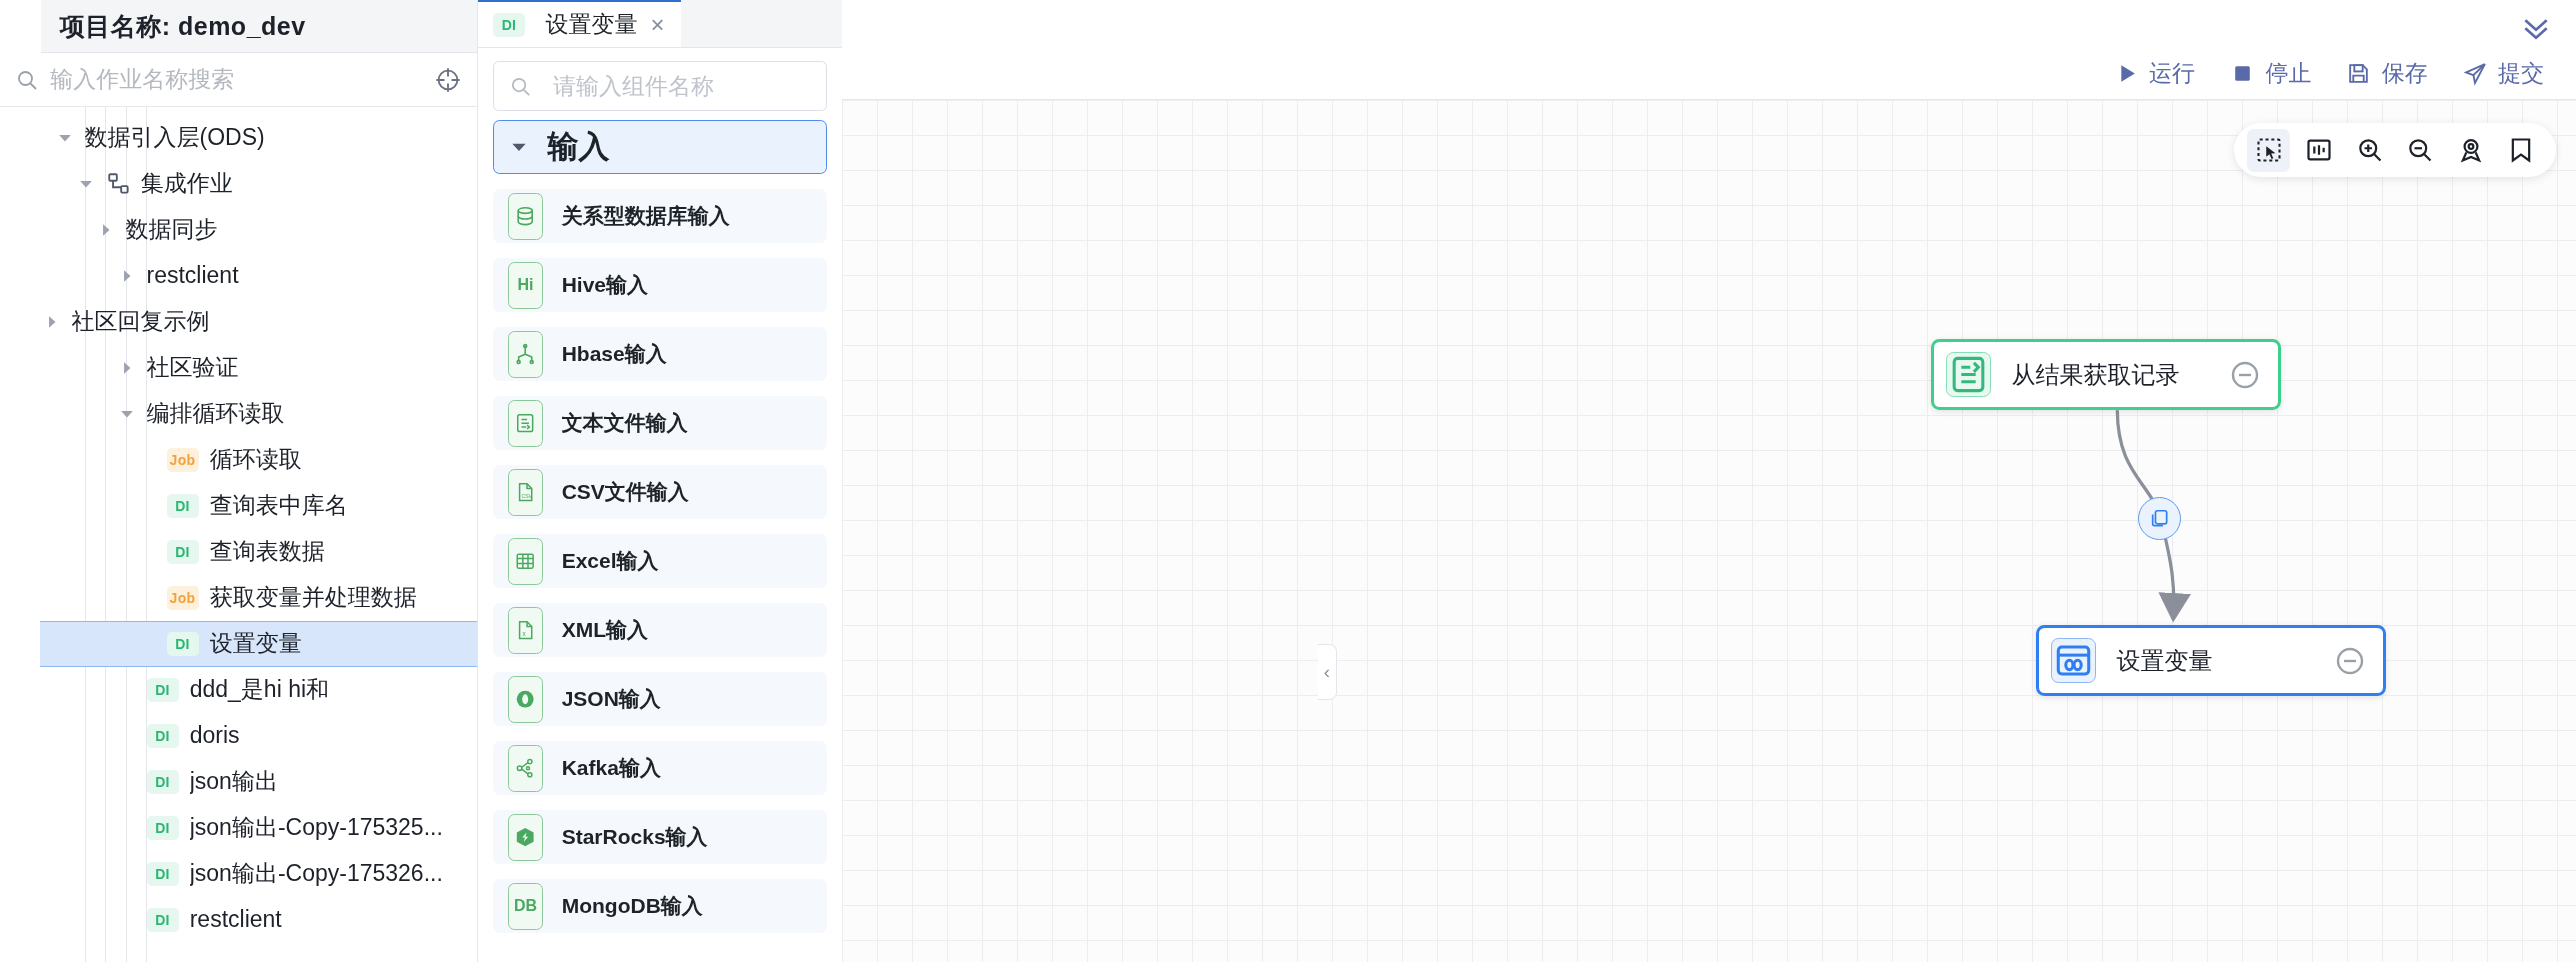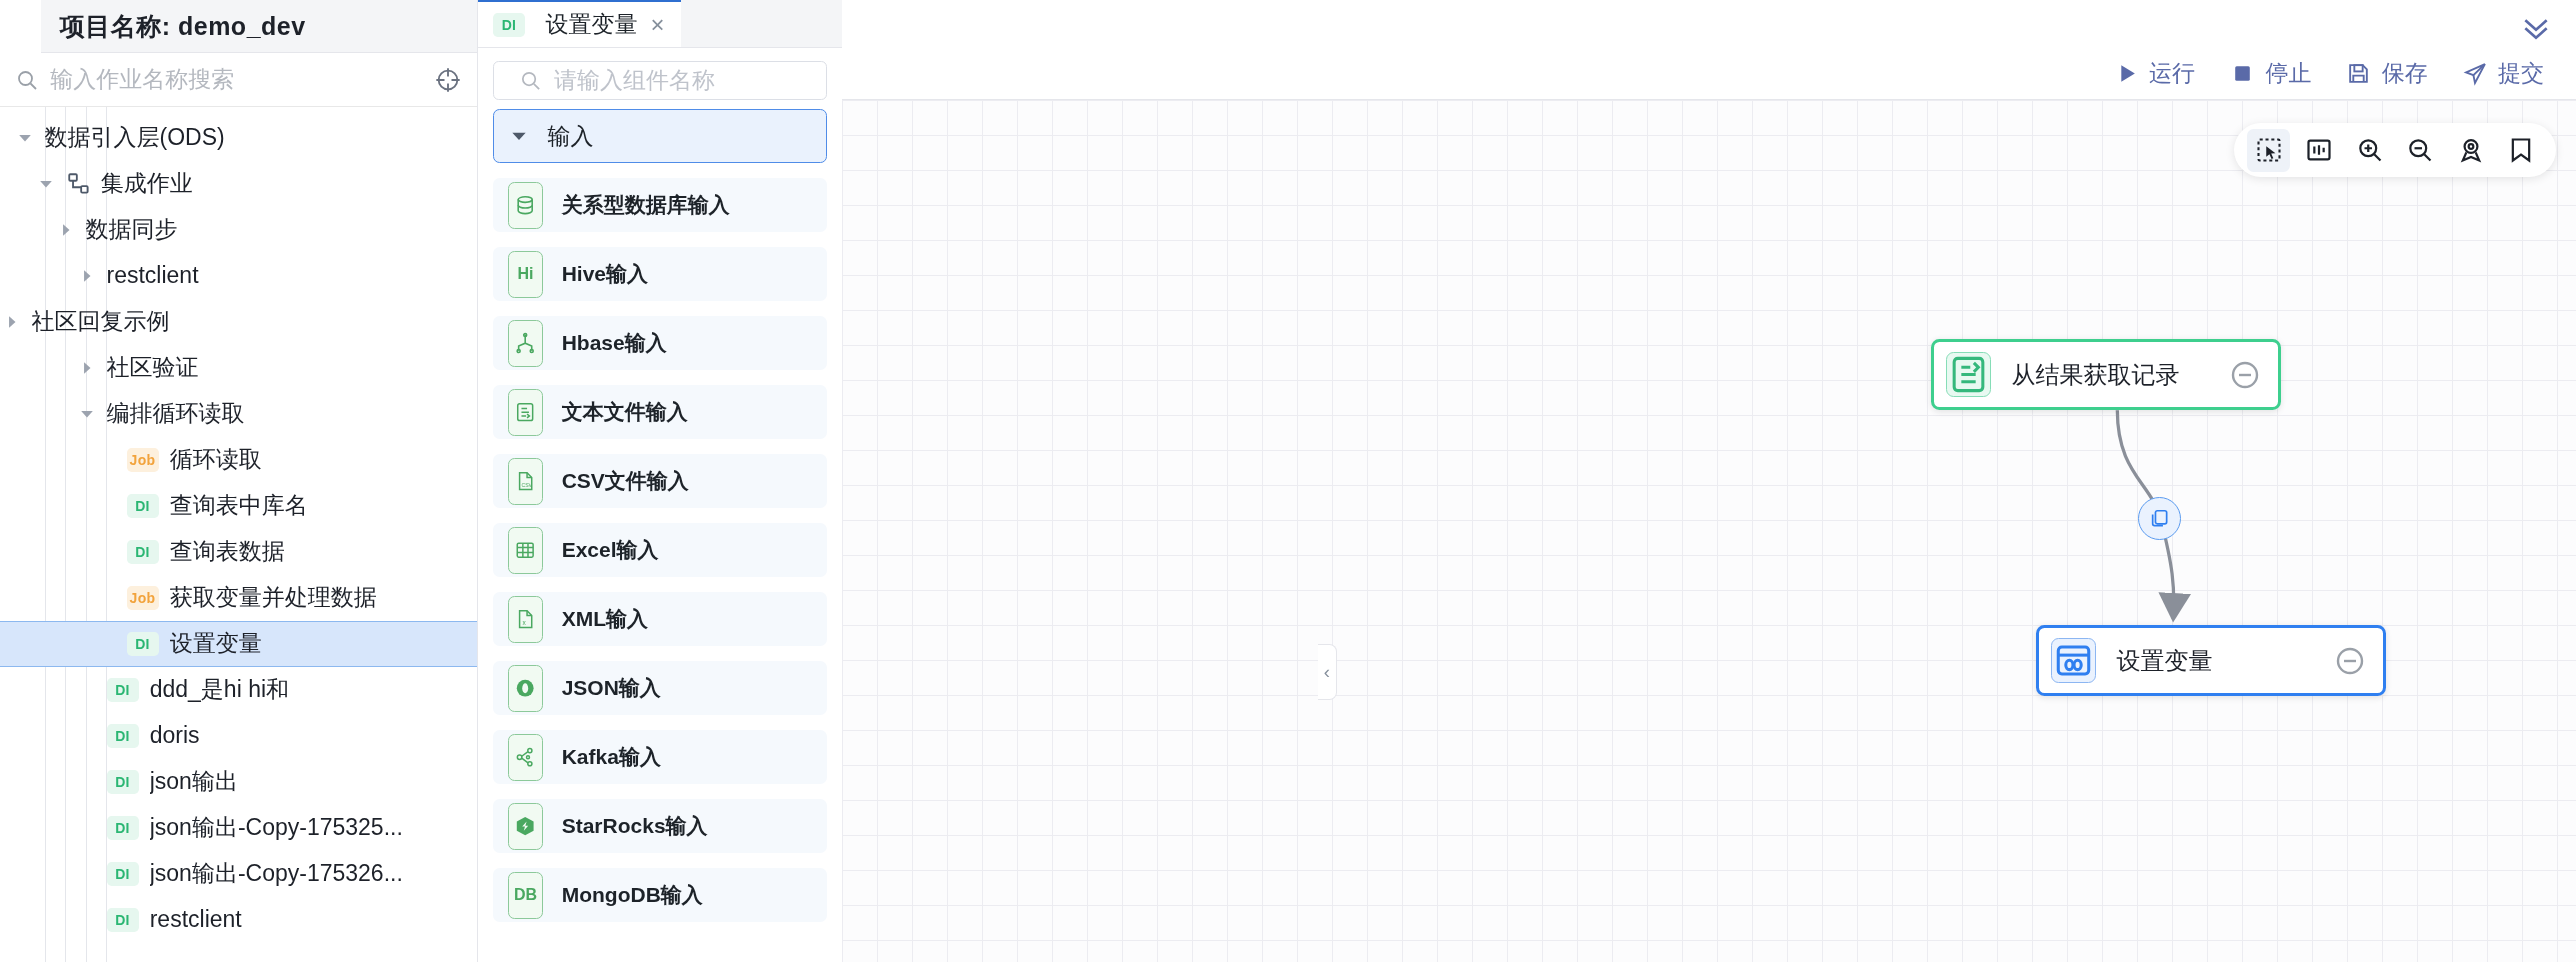--- a/index.html
+++ b/index.html
@@ -18,21 +18,21 @@
                  padding:0 18.7px; border-bottom:0.9px solid #e5e6eb;margin-left:41px; }
   .proj-header .t { font-weight:bold; font-size:25px; color:#1d2129; letter-spacing:0.5px; }
   .search-row { height:54px; display:flex; align-items:center; padding:0 15px;
                 border-bottom:0.9px solid #e8e8e8; gap:11.2px; }
   .search-row .mag { flex:0 0 auto; width:24px; height:24px; color:#9aa0a8; display:flex; }
   .search-row input { border:none; outline:none; flex:1; font-size:23px; color:#1f2329;
                       font-family:"Liberation Sans",sans-serif; background:transparent; }
   .search-row input::placeholder { color:#b4b8bf; }
   .loc-icon { width:28px; height:28px; color:#6b7280; flex:0 0 auto; }
 
-  .tree { flex:1; overflow:hidden; padding-top:7.5px; position:relative; }
+  .tree { flex:1; overflow:hidden; padding-top:7.5px; position:relative;margin-left:40px; }
   .node { display:flex; align-items:center; height:46px; position:relative; cursor:pointer;
           white-space:nowrap; }
   .node .caret { width:24px; height:24px; flex:0 0 24px; display:flex; align-items:center;
                  justify-content:center; margin-right:7.5px; }
   .node .caret svg { width:14px; height:14px; fill:#9ca3af; }
   .node .label { font-size:23px; color:#1d2129; overflow:hidden; text-overflow:ellipsis; }
   .badge { flex:0 0 auto; width:32px; height:24px; border-radius:4.7px; font-size:14px;
            font-weight:700; display:flex; align-items:center; justify-content:center;
            margin-right:11.2px; letter-spacing:0.3px; }
   .badge.di { background:#e6f7ef; color:#2bb673; }
@@ -44,31 +44,31 @@
   
   .comp-wrap { width:364px; flex:0 0 364px; display:flex; flex-direction:column; height:963px;
                background:#fff; position:relative; }
   .tabbar { height:48px; background:#f4f5f7; display:flex; align-items:flex-end;
             border-bottom:0.9px solid #e5e6eb; }
   .tab { height:48px; background:#fff; display:flex; align-items:center; gap:9.3px;
          padding:0 17px 0 15px; border-top:3.7px solid #2f6fd0; position:relative; }
   .tab .tname { font-size:23px; color:#1d2329; font-weight:500; }
   .tab .xbtn { font-size:24px; color:#86909c; line-height:1; padding-left:3.7px; cursor:pointer; }
   .comp-search { padding:13px 15px 9.3px 15px; }
-  .comp-search .box { height:39px; border:0.9px solid #dcdfe6; border-radius:5.6px;
-                      display:flex; align-items:center; gap:12px; padding:0 25px; }
+  .comp-search .box { height:50px; border:0.9px solid #dcdfe6; border-radius:5.6px;
+                      display:flex; align-items:center; gap:21px; padding:0 15px; }
   .comp-search .box svg { width:23px; height:23px; color:#b4b8bf; flex:0 0 23px; }
   .comp-search input { border:none; outline:none; flex:1; font-size:23px;
                        font-family:"Liberation Sans",sans-serif; color:#1f2329; background:transparent;}
   .comp-search input::placeholder { color:#bfc3cb; }
   .comp-list { flex:1; overflow:hidden; padding:0 15px; }
   .group-head { height:54px; background:#eaf2fd; border:0.9px solid #4f8ce8; border-radius:6.5px;
                 display:flex; align-items:center; padding:0 17px; gap:20.5px; margin-bottom:15px; cursor:pointer;}
   .group-head .gcaret svg { width:16px; height:16px; fill:#4e5969; }
-  .group-head .gname { font-size:23px; color:#1d2329; font-weight:400; }
+  .group-head .gname { font-size:31px; color:#1d2329; font-weight:700; }
   .comp-item { height:54px; background:#f5f9fd; border-radius:6.5px; display:flex; align-items:center;
                gap:18.7px; padding:0 15px; margin-bottom:15px; cursor:grab; }
   .comp-item .cico { width:35px; height:47px; flex:0 0 35px; border:1.4px solid #8cc99a;
                      border-radius:6.5px; background:#f1faf2; display:flex; align-items:center;
                      justify-content:center; color:#4aa860; }
   .comp-item .cico svg { width:22.4px; height:22.4px; }
   .comp-item .cico .txt { font-size:16px; font-weight:700; color:#4aa860;
                           font-family:"Liberation Sans",sans-serif; }
   .comp-item .cname { font-size:21px; font-weight:bold; color:#1d2329; }
 

